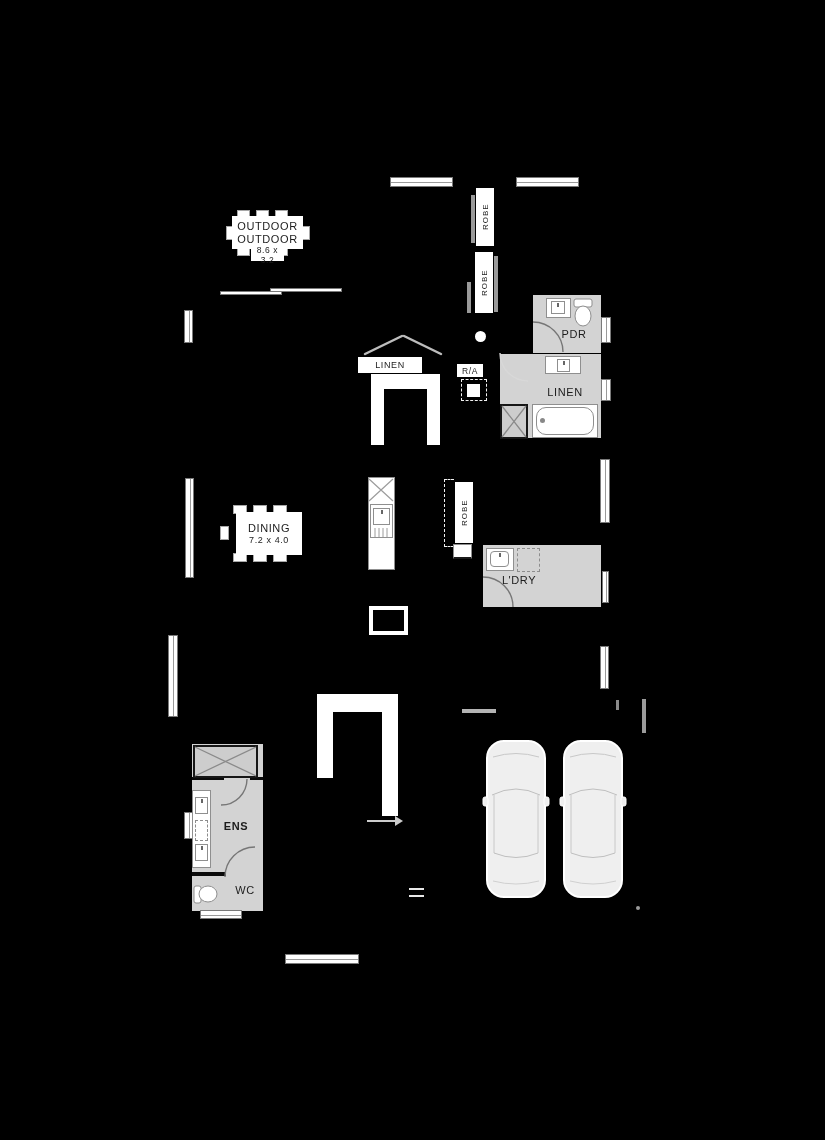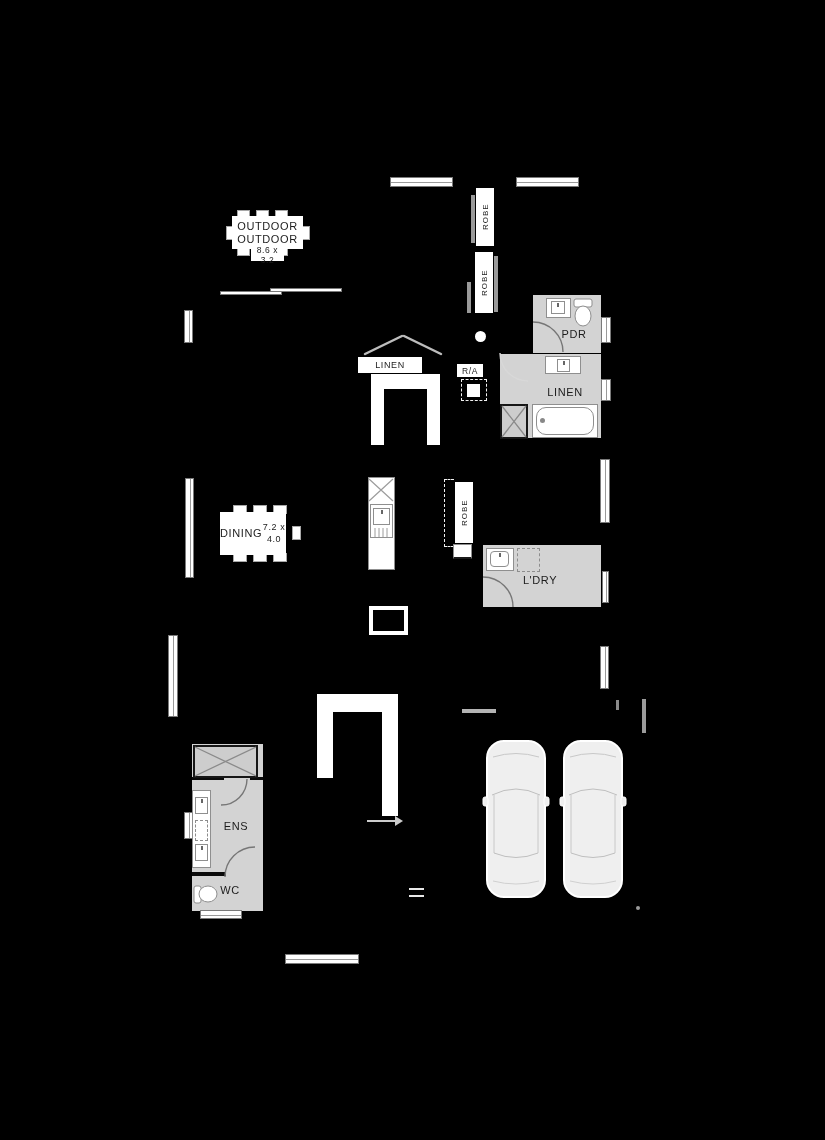--- a/index.html
+++ b/index.html
@@ -77,21 +77,21 @@
   <div class="abs whitebox lbl fs8" style="left:251px;top:248px;width:33px;height:13px;">8.6 x 3.2</div>
 
   <div class="abs chair" style="left:233px;top:505px;width:14px;height:9px;"></div>
   <div class="abs chair" style="left:253px;top:505px;width:14px;height:9px;"></div>
   <div class="abs chair" style="left:273px;top:505px;width:14px;height:9px;"></div>
   <div class="abs chair" style="left:233px;top:553px;width:14px;height:9px;"></div>
   <div class="abs chair" style="left:253px;top:553px;width:14px;height:9px;"></div>
   <div class="abs chair" style="left:273px;top:553px;width:14px;height:9px;"></div>
   <div class="abs chair" style="left:220px;top:526px;width:9px;height:14px;"></div>
   <div class="abs chair" style="left:292px;top:526px;width:9px;height:14px;"></div>
-  <div class="abs whitebox lbl" style="left:220px;top:512px;width:66px;height:43px;line-height:1.3;">
+  <div class="abs whitebox lbl" style="left:236px;top:512px;width:66px;height:43px;flex-direction:column;line-height:1.3;">
     <span class="fs11">DINING</span>
     <span class="fs9">7.2 x 4.0</span>
   </div>
 
   <div class="abs whitebox lbl fs9" style="left:358px;top:357px;width:64px;height:16px;">LINEN</div>
   <div class="abs whitebox" style="left:371px;top:374px;width:69px;height:15px;"></div>
   <div class="abs whitebox" style="left:371px;top:389px;width:13px;height:56px;"></div>
   <div class="abs whitebox" style="left:427px;top:389px;width:13px;height:56px;"></div>
 
   <div class="abs whitebox lbl fs8" style="left:457px;top:364px;width:26px;height:13px;">R/A</div>
@@ -128,29 +128,29 @@
   <div class="abs sink" style="left:557px;top:359px;width:13px;height:13px;"></div>
   <div class="abs lbl fs11" style="left:535px;top:384px;width:60px;height:15px;">LINEN</div>
   <div class="abs shower" style="left:500px;top:404px;width:28px;height:35px;"></div>
   <div class="abs fix" style="left:532px;top:404px;width:66px;height:34px;"></div>
   <div class="abs fix" style="left:536px;top:407px;width:58px;height:28px;border-radius:10px;"></div>
   <div class="abs" style="left:540px;top:418px;width:5px;height:5px;background:#888;border-radius:50%;"></div>
 
   <div class="abs fix" style="left:486px;top:548px;width:28px;height:23px;"></div>
   <div class="abs sink" style="left:490px;top:551px;width:19px;height:16px;border-radius:4px;"></div>
   <div class="abs dash-g" style="left:517px;top:548px;width:23px;height:24px;"></div>
-  <div class="abs lbl fs11" style="left:505px;top:572px;width:70px;height:16px;">L'DRY</div>
+  <div class="abs lbl fs11" style="left:484px;top:572px;width:70px;height:16px;">L'DRY</div>
 
   <div class="abs shower" style="left:193px;top:745px;width:65px;height:33px;"></div>
   <div class="abs fix" style="left:192px;top:790px;width:19px;height:78px;"></div>
   <div class="abs sink" style="left:195px;top:797px;width:13px;height:17px;"></div>
   <div class="abs dash-g" style="left:195px;top:820px;width:13px;height:21px;"></div>
   <div class="abs sink" style="left:195px;top:844px;width:13px;height:17px;"></div>
-  <div class="abs lbl fs11" style="left:216px;top:819px;width:40px;height:14px;">ENS</div>
-  <div class="abs lbl fs11" style="left:213px;top:883px;width:34px;height:14px;">WC</div>
+  <div class="abs lbl fs11" style="left:216px;top:819px;width:40px;height:14px;font-weight:bold;">ENS</div>
+  <div class="abs lbl fs11" style="left:228px;top:883px;width:34px;height:14px;">WC</div>
 
   <div class="abs whitebox" style="left:317px;top:694px;width:81px;height:18px;"></div>
   <div class="abs whitebox" style="left:317px;top:712px;width:16px;height:66px;"></div>
   <div class="abs whitebox" style="left:382px;top:712px;width:16px;height:104px;"></div>
 
   <div class="abs" style="left:462px;top:709px;width:34px;height:4px;background:#b4b4b4;"></div>
   <div class="abs" style="left:616px;top:700px;width:3px;height:10px;background:#8a8a8a;"></div>
   <div class="abs" style="left:642px;top:699px;width:4px;height:34px;background:#9b9b9b;"></div>
   <div class="abs" style="left:409px;top:888px;width:15px;height:9px;border-top:2px solid #e8e8e8;border-bottom:2px solid #e8e8e8;"></div>
   <div class="abs" style="left:636px;top:906px;width:4px;height:4px;background:#9b9b9b;border-radius:50%;"></div>

